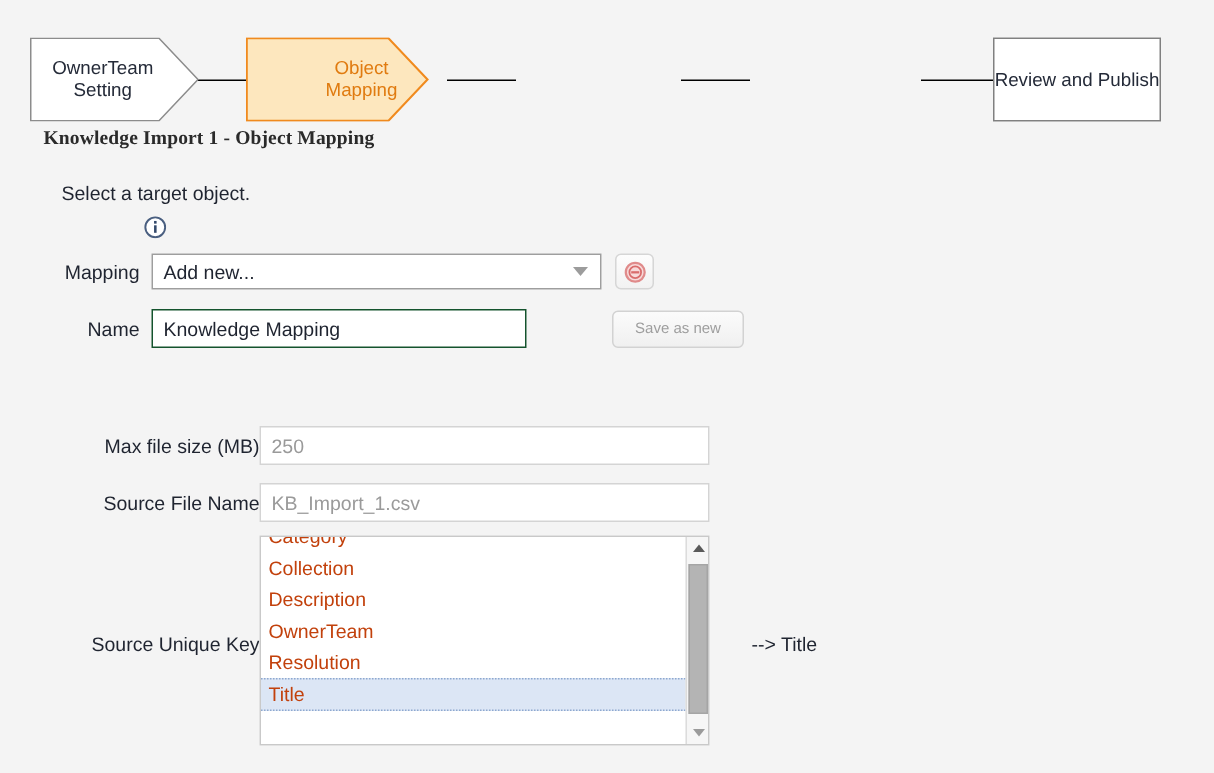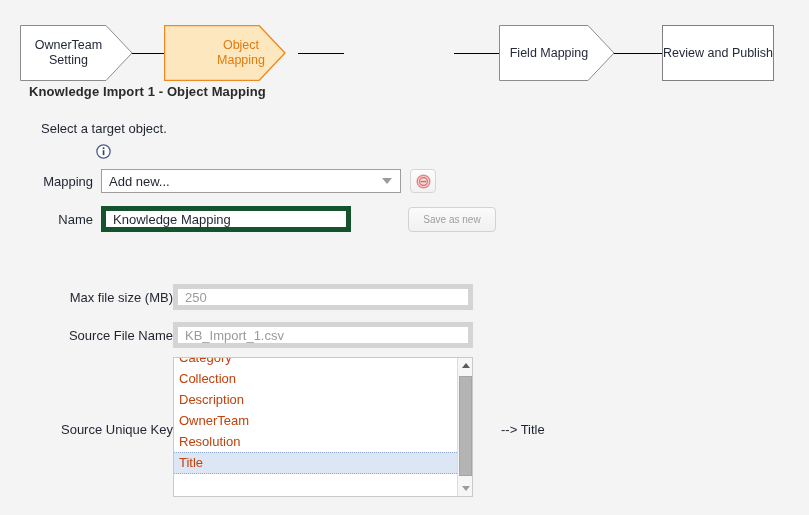--- a/index.html
+++ b/index.html
@@ -69,20 +69,21 @@
   
   #page-title {
     position: absolute;
     left: 29px;
     top: 84px;
     font-size: 13px;
     font-weight: bold;
     color: #2a2a2a;
     letter-spacing: 0.1px;
     white-space: nowrap;
+    font-family: Liberation Serif, serif;
   }
 
   
   #instruction-row {
     position: absolute;
     left: 41px;
     top: 121px;
     display: flex;
     align-items: center;
     gap: 8px;
@@ -101,21 +102,21 @@
     position: absolute;
     font-size: 13px;
     color: #1f2430;
     text-align: right;
     white-space: nowrap;
   }
   .txt-input {
     position: absolute;
     box-sizing: border-box;
     background: #ffffff;
-    border: 5px solid #14532d;
+    border: 1px solid #14532d;
     font-family: "Liberation Sans", sans-serif;
     font-size: 13px;
     color: #1f2430;
     padding: 0 7px;
     outline: none;
   }
   .txt-input.muted {
     color: #9a9a9a;
     border-color: #d4d4d4;
   }
@@ -285,26 +286,20 @@
   </div>
 
   <div class="step chevron active" style="left:164px;width:122px;padding-left:48px;">
     <svg class="chev-svg" width="122" height="56" viewBox="0 0 122 56">
       <path d="M0.5,0.5 H95 L121,28 L95,55.5 H0.5 Z" fill="#fde7be" stroke="#f08a1e" stroke-width="1.4"></path>
     </svg>
     <span class="chev-label">Object Mapping</span>
   </div>
 
 
-  <div class="step chevron" style="left:499px;width:116px;">
-    <svg class="chev-svg" width="116" height="56" viewBox="0 0 116 56">
-      <path d="M0.5,0.5 H89 L115,28 L89,55.5 H0.5 Z" fill="#ffffff" stroke="#8c8c8c" stroke-width="1"></path>
-    </svg>
-    <span class="chev-label">Field Mapping</span>
-  </div>
 
   <div class="step" style="left:662px;width:112px;">
     <span>Review and Publish</span>
   </div>
 </div>
 
 <div id="page-title">Knowledge Import 1 - Object Mapping</div>
 
 <div id="instruction-row">
   <span>Select a target object.</span>

